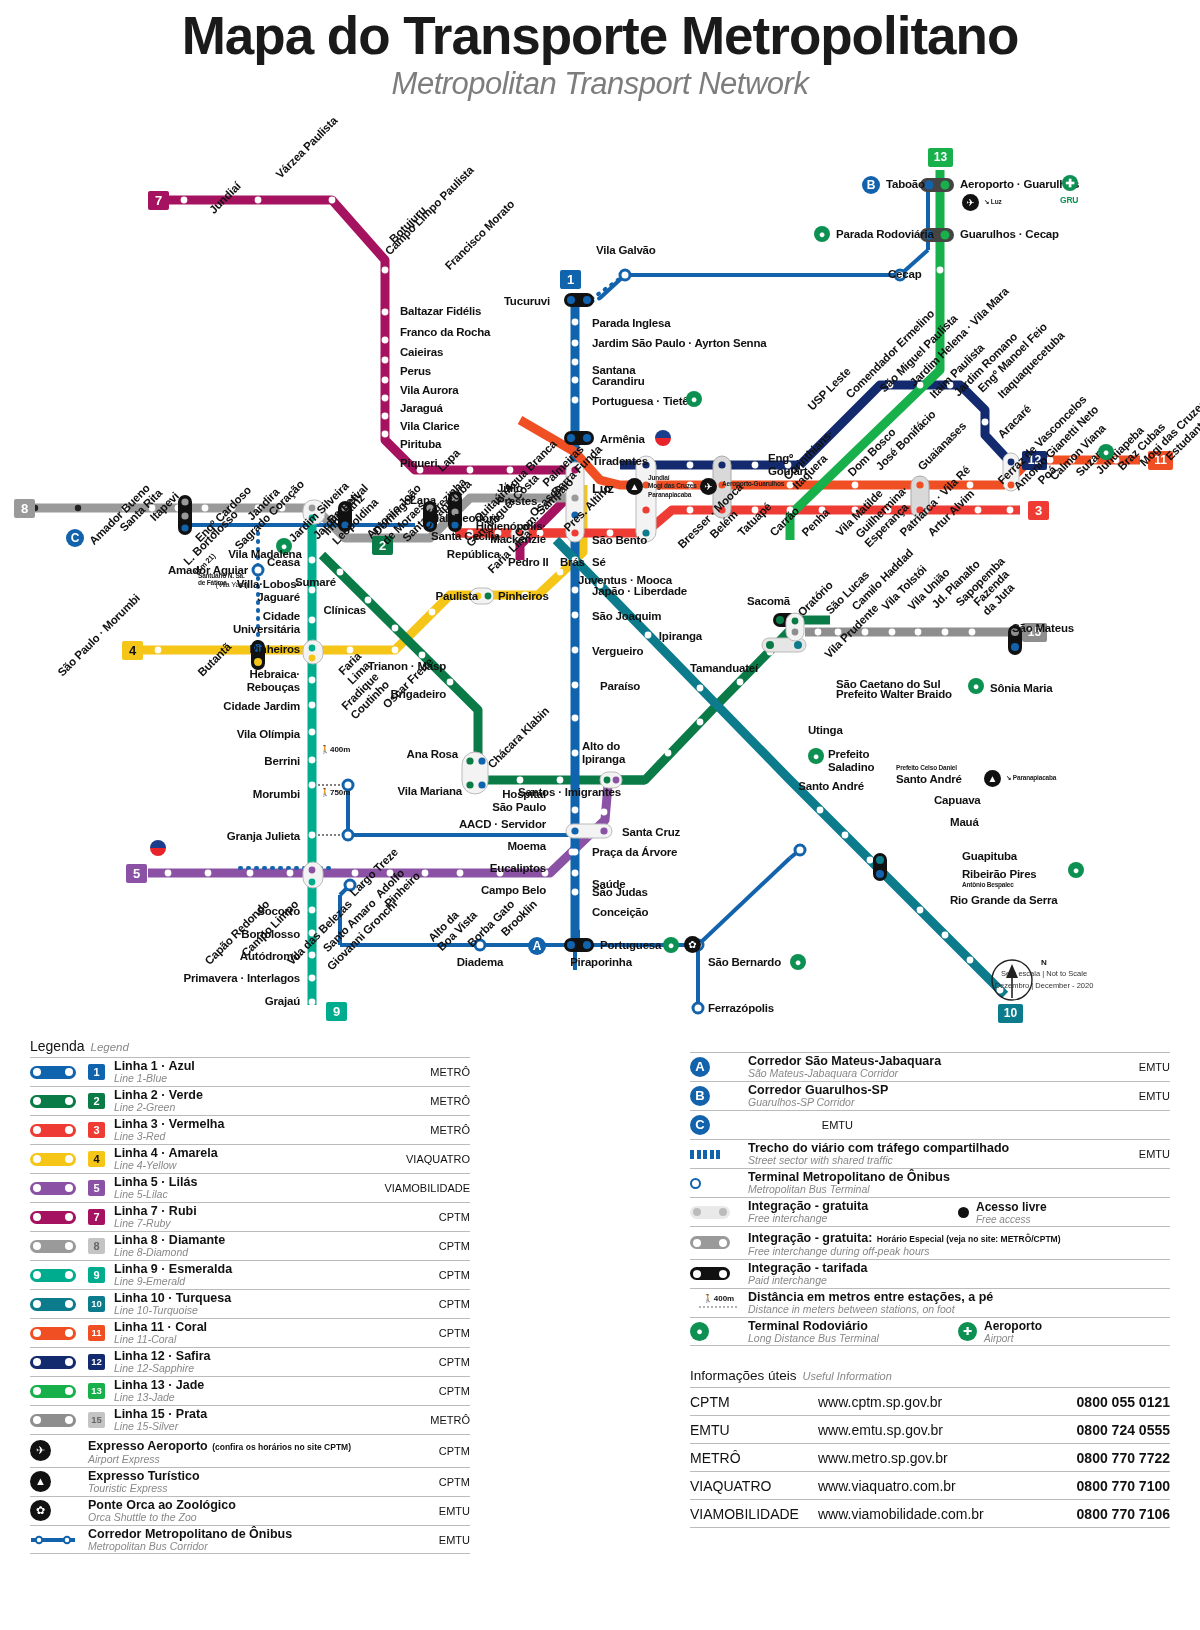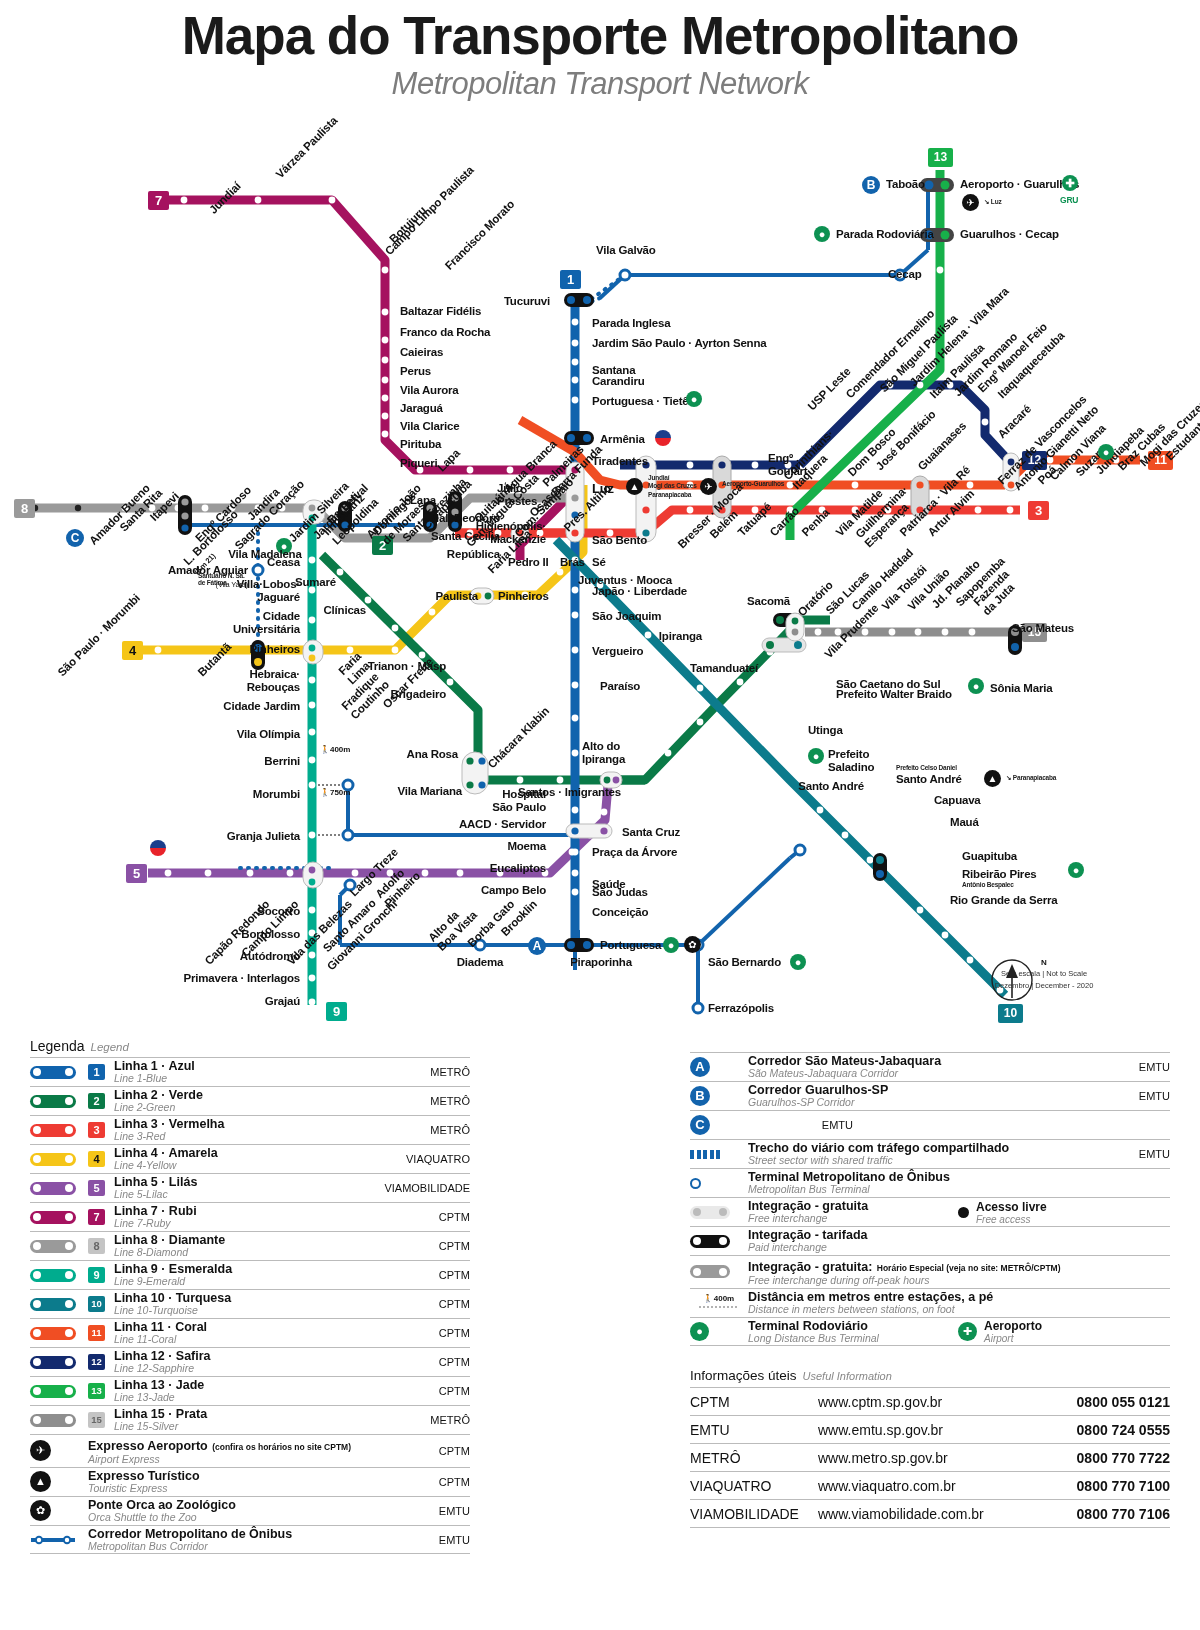--- a/index.html
+++ b/index.html
@@ -1095,36 +1095,36 @@
       <div class="sub2">
         <div class="blackdot"></div>
         <div class="t">
             <div class="pt">Acesso livre</div>
             <div class="en">Free access</div>
           </div>
       </div>
     </div>
     <div class="lrow">
       <div class="sym">
-          <div class="intsym paid"></div>
-        </div>
-      <div class="txt">
-          <div class="pt">Integração - tarifada</div>
-          <div class="en">Paid interchange</div>
-        </div>
-      <div class="op"></div>
-    </div>
-    <div class="lrow">
-      <div class="sym">
           <div class="intsym off"></div>
         </div>
       <div class="txt">
         <div><span class="pt">Integração - gratuita:</span> <span class="note">Horário Especial (veja no site: METRÔ/CPTM)</span></div>
         <div class="en">Free interchange during off-peak hours</div>
       </div>
+    </div>
+    <div class="lrow">
+      <div class="sym">
+          <div class="intsym paid"></div>
+        </div>
+      <div class="txt">
+          <div class="pt">Integração - tarifada</div>
+          <div class="en">Paid interchange</div>
+        </div>
+      <div class="op"></div>
     </div>
     <div class="lrow">
       <div class="sym">
         <div class="walksym">🚶<span>400m</span>
           <svg width="40" height="5">
               <line x1="0" y1="2" x2="40" y2="2" stroke="#999" stroke-width="1.4" stroke-dasharray="2 2"></line>
             </svg>
         </div>
       </div>
       <div class="txt">

